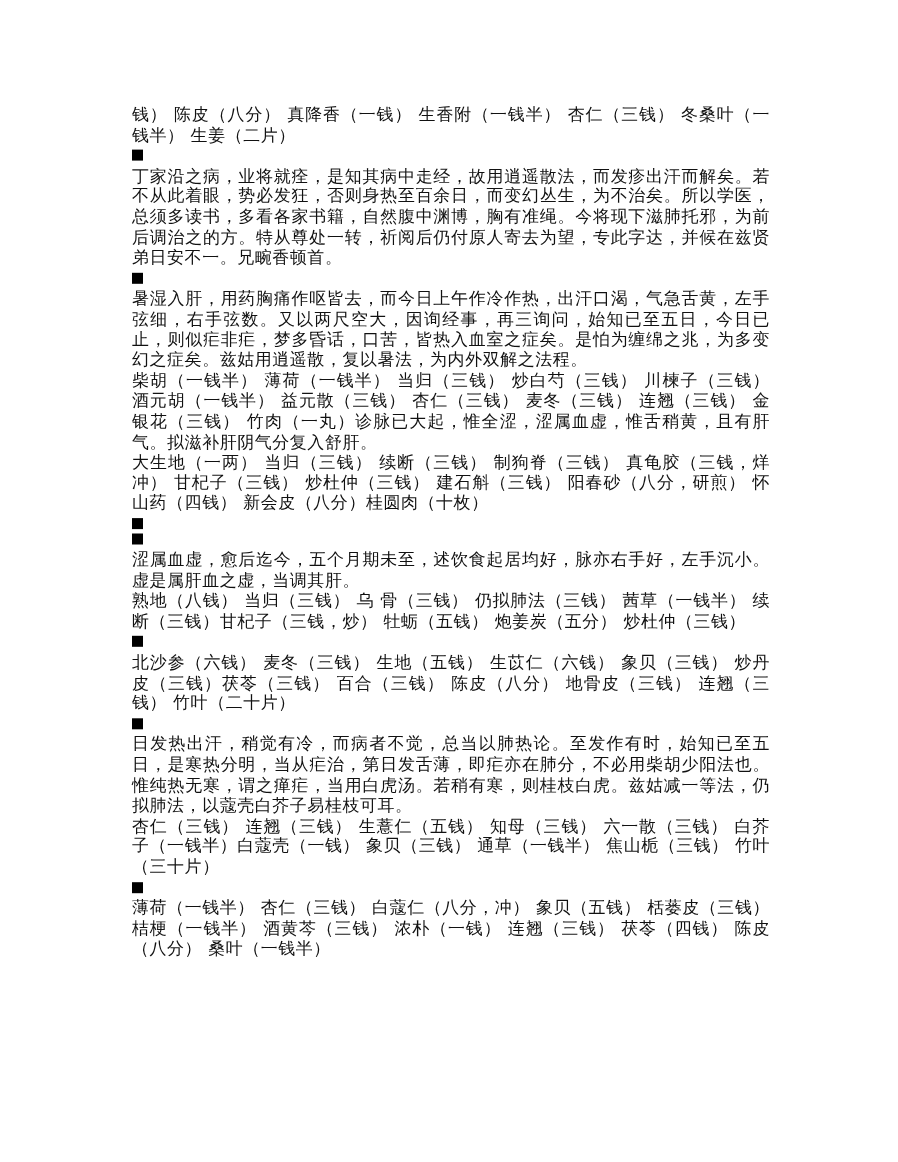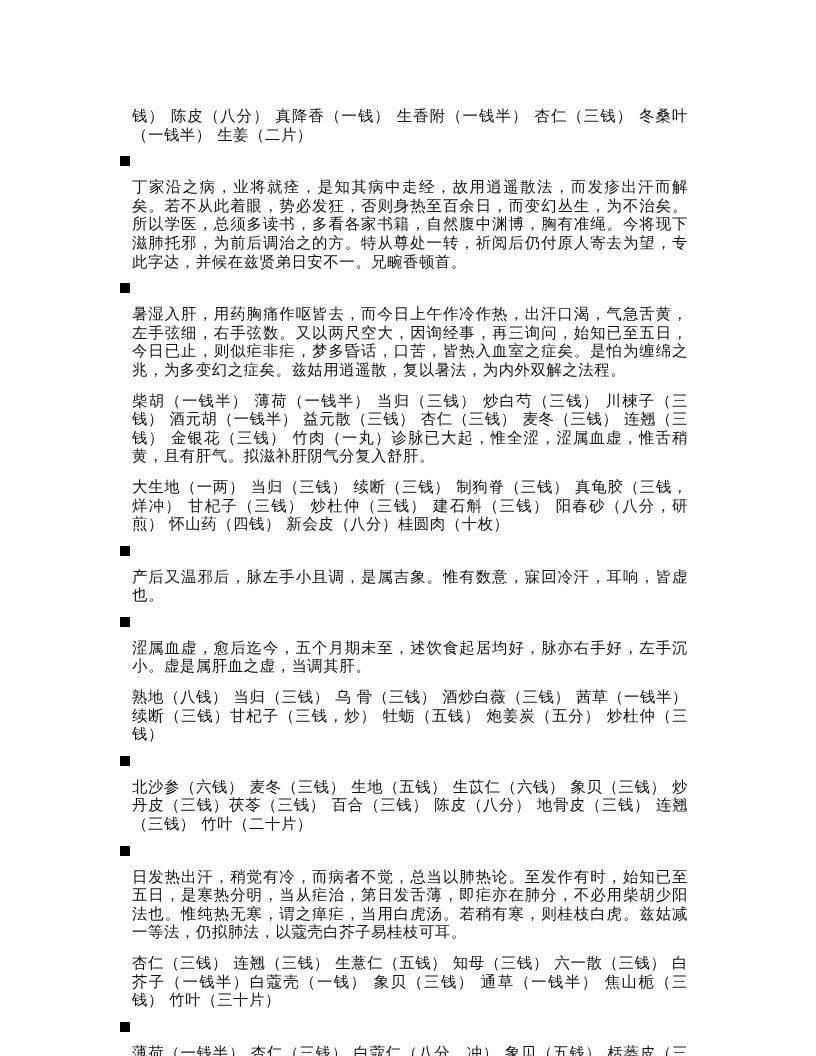--- a/index.html
+++ b/index.html
@@ -7,42 +7,41 @@
     width: 816px; height: 1056px; position: relative; overflow: hidden;
     font-family: "DejaVu Serif", "Liberation Serif", serif;
     color: #111111;
   }
   .page {
     position: absolute; left: 120px; top: 95px; width: 580px;
     font-size: 15.4px; line-height: 18.6px;
     letter-spacing: 0.55px;
     text-align: justify;
   }
-  .para { margin: 12px; padding: 0; }
+  .para { margin: 0; padding: 0; }
   .sep {
     display: block; width: 10px; height: 10px; background: #000;
     margin: 4px 0 4.6px 0;
   }
 </style>
 </head>
 <body>
 
 <div class="page">
   <p class="para">钱） 陈皮（八分） 真降香（一钱） 生香附（一钱半） 杏仁（三钱） 冬桑叶（一钱半） 生姜（二片）</p>
   <span class="sep"></span>
   <p class="para">丁家沿之病，业将就痊，是知其病中走经，故用逍遥散法，而发疹出汗而解矣。若不从此着眼，势必发狂，否则身热至百余日，而变幻丛生，为不治矣。所以学医，总须多读书，多看各家书籍，自然腹中渊博，胸有准绳。今将现下滋肺托邪，为前后调治之的方。特从尊处一转，祈阅后仍付原人寄去为望，专此字达，并候在兹贤弟日安不一。兄畹香顿首。</p>
   <span class="sep"></span>
   <p class="para">暑湿入肝，用药胸痛作呕皆去，而今日上午作冷作热，出汗口渴，气急舌黄，左手弦细，右手弦数。又以两尺空大，因询经事，再三询问，始知已至五日，今日已止，则似疟非疟，梦多昏话，口苦，皆热入血室之症矣。是怕为缠绵之兆，为多变幻之症矣。兹姑用逍遥散，复以暑法，为内外双解之法程。</p>
   <p class="para">柴胡（一钱半） 薄荷（一钱半） 当归（三钱） 炒白芍（三钱） 川楝子（三钱） 酒元胡（一钱半） 益元散（三钱） 杏仁（三钱） 麦冬（三钱） 连翘（三钱） 金银花（三钱） 竹肉（一丸）诊脉已大起，惟全涩，涩属血虚，惟舌稍黄，且有肝气。拟滋补肝阴气分复入舒肝。</p>
   <p class="para">大生地（一两） 当归（三钱） 续断（三钱） 制狗脊（三钱） 真龟胶（三钱，烊冲） 甘杞子（三钱） 炒杜仲（三钱） 建石斛（三钱） 阳春砂（八分，研煎） 怀山药（四钱） 新会皮（八分）桂圆肉（十枚）</p>
   <span class="sep"></span>
-  <p class="para">产后又温邪后，脉左手小且调，是属吉象。惟有数意，寐回冷汗，耳响，皆虚也。</p>
   <span class="sep"></span>
   <p class="para">涩属血虚，愈后迄今，五个月期未至，述饮食起居均好，脉亦右手好，左手沉小。虚是属肝血之虚，当调其肝。</p>
-  <p class="para">熟地（八钱） 当归（三钱） 乌 骨（三钱） 酒炒白薇（三钱） 茜草（一钱半） 续断（三钱）甘杞子（三钱，炒） 牡蛎（五钱） 炮姜炭（五分） 炒杜仲（三钱）</p>
+  <p class="para">熟地（八钱） 当归（三钱） 乌 骨（三钱） 仍拟肺法（三钱） 茜草（一钱半） 续断（三钱）甘杞子（三钱，炒） 牡蛎（五钱） 炮姜炭（五分） 炒杜仲（三钱）</p>
   <span class="sep"></span>
   <p class="para">北沙参（六钱） 麦冬（三钱） 生地（五钱） 生苡仁（六钱） 象贝（三钱） 炒丹皮（三钱）茯苓（三钱） 百合（三钱） 陈皮（八分） 地骨皮（三钱） 连翘（三钱） 竹叶（二十片）</p>
   <span class="sep"></span>
   <p class="para">日发热出汗，稍觉有冷，而病者不觉，总当以肺热论。至发作有时，始知已至五日，是寒热分明，当从疟治，第日发舌薄，即疟亦在肺分，不必用柴胡少阳法也。惟纯热无寒，谓之瘅疟，当用白虎汤。若稍有寒，则桂枝白虎。兹姑减一等法，仍拟肺法，以蔻壳白芥子易桂枝可耳。</p>
   <p class="para">杏仁（三钱） 连翘（三钱） 生薏仁（五钱） 知母（三钱） 六一散（三钱） 白芥子（一钱半）白蔻壳（一钱） 象贝（三钱） 通草（一钱半） 焦山栀（三钱） 竹叶（三十片）</p>
   <span class="sep"></span>
   <p class="para">薄荷（一钱半） 杏仁（三钱） 白蔻仁（八分，冲） 象贝（五钱） 栝蒌皮（三钱） 桔梗（一钱半） 酒黄芩（三钱） 浓朴（一钱） 连翘（三钱） 茯苓（四钱） 陈皮（八分） 桑叶（一钱半）</p>
 
 </div>
 

